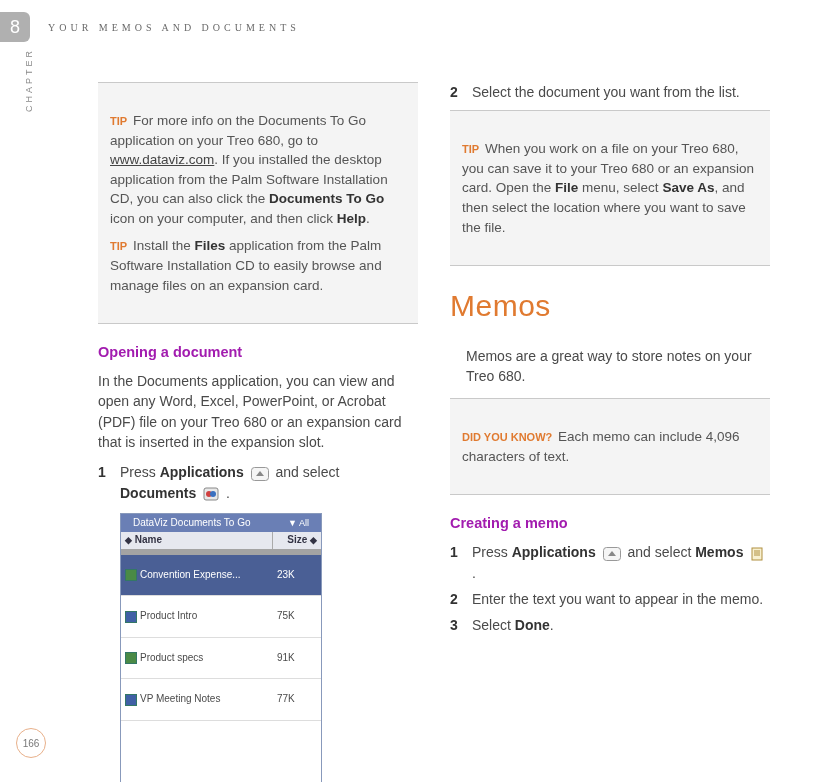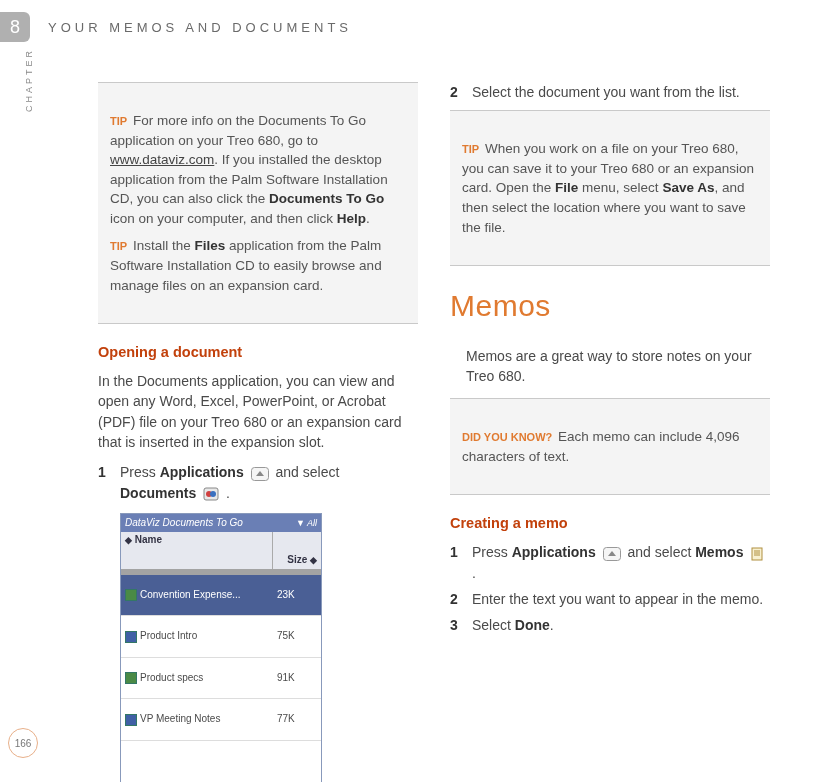--- a/index.html
+++ b/index.html
@@ -25,23 +25,24 @@
     color: #fff;
     font-size: 18px;
     display: flex;
     align-items: center;
     justify-content: center;
     border-top-right-radius: 6px;
     border-bottom-right-radius: 6px;
     margin-right: 18px;
   }
   .header-title {
-    font-size: 13px;
+    font-size: 10px;
     letter-spacing: 4px;
     color: #6a6a6a;
+    font-family: Liberation Serif, serif;
   }
   .vertical-label {
     position: absolute;
     left: 24px;
     top: 48px;
     writing-mode: vertical-rl;
     transform: rotate(180deg);
     font-size: 9px;
     letter-spacing: 3px;
     color: #8a8a8a;
@@ -70,21 +71,21 @@
     color: #e07a30;
     font-weight: bold;
     font-size: 11px;
     margin-right: 2px;
   }
   .link { text-decoration: underline; color: #444; }
   b { color: #333; font-weight: bold; }
   .sub-heading {
     font-weight: bold;
     font-size: 14.5px;
-    color: #c2410c;
+    color: #a21caf;
     margin: 6px 0 8px 0;
   }
   .section-title {
     color: #e07a30;
     font-size: 30px;
     font-weight: normal;
     margin: 18px 0 18px 0;
     letter-spacing: 0.5px;
   }
   ol.steps {
@@ -111,51 +112,50 @@
     border: 1px solid #8899bb;
     width: 200px;
     margin-left: 22px;
     margin-top: 10px;
     font-size: 10px;
     background:#fff;
   }
   .ss-title {
     background: #6a7fb5;
     color: #fff;
-    padding: 2px 4px;
+    padding: 2px 12px;
     display:flex;
     justify-content:space-between;
     align-items:center;
     font-size:10px;
-    font-style:italic;
   }
   .ss-header {
     display:flex;
     background:#e6e8ef;
     border-bottom:6px solid #a3a3a3;
   }
   .ss-header div { padding:1px 4px; font-weight:bold; color:#334; }
   .ss-header .c1 { flex:1; border-right:1px solid #aaa;}
-  .ss-header .c2 { width:40px; text-align:right;margin-top:20px;}
+  .ss-header .c2 { width:40px; text-align:right;}
   .ss-row { display:flex; border-bottom:1px solid #ddd; }
   .ss-row.sel { background:#4a5f95; color:#fff; }
   .ss-row .c1 { flex:1; padding:1px 4px; display:flex; align-items:center; gap:3px;}
   .ss-row .c2 { width:40px; text-align:left; padding:13px 4px;}
   .ss-blank { height:70px; }
   .ss-toolbar {
     border-top:1px solid #aaa;
     background:#e6e8ef;
     padding:3px 4px;
     display:flex;
     gap:6px;
     font-size:12px;
   }
   .pagenum-circle {
     position:absolute;
-    left:8px;
+    left:16px;
     bottom:24px;
     width:28px;
     height:28px;
     border:1px solid #e8b08a;
     border-radius:50%;
     display:flex;
     align-items:center;
     justify-content:center;
     font-size:10px;
     color:#777;

